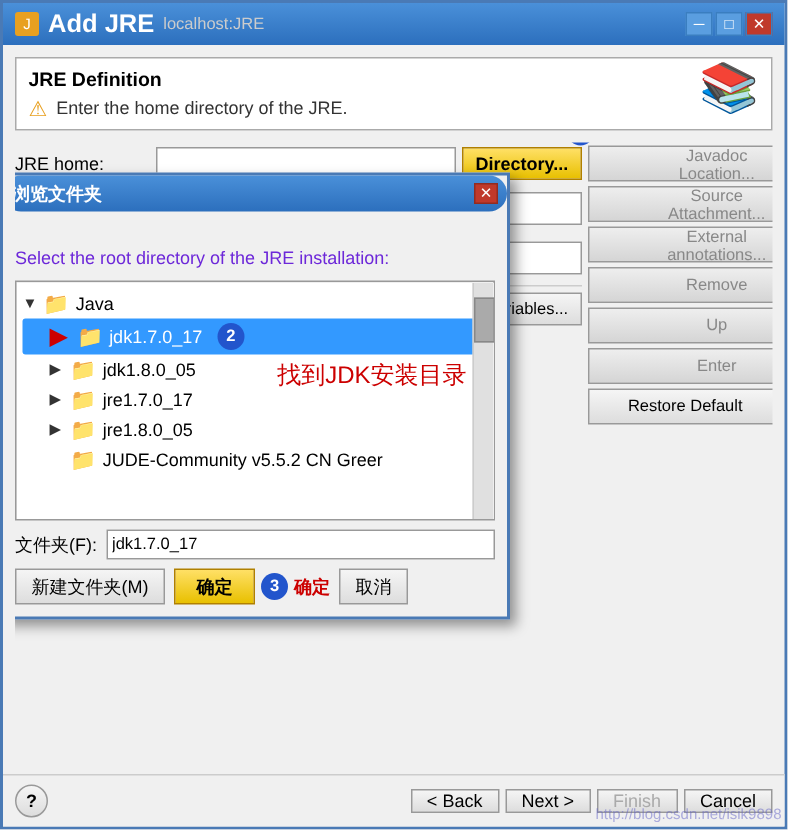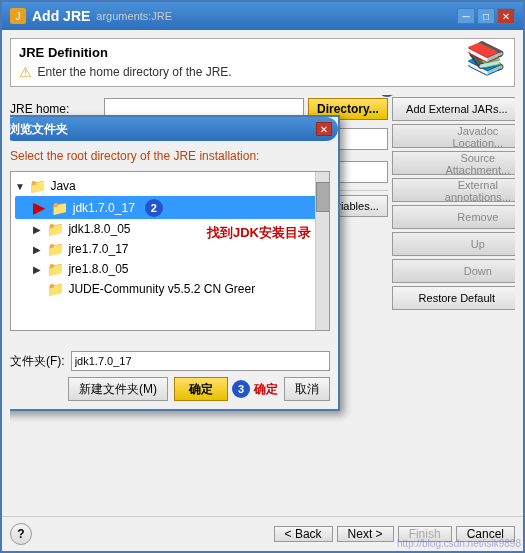--- a/index.html
+++ b/index.html
@@ -43,21 +43,21 @@
       background: #e8a020;
       border-radius: 2px;
       display: flex;
       align-items: center;
       justify-content: center;
       font-size: 10px;
       color: white;
     }
     .title-text {
       color: white;
-      font-size: 14px;
+      font-size: 17px;
       font-weight: bold;
     }
     .title-bar-controls {
       display: flex;
       gap: 2px;
     }
     .title-btn {
       width: 18px;
       height: 16px;
       background: #5a9ee0;
@@ -251,22 +251,23 @@
       display: flex;
       align-items: center;
       justify-content: center;
       cursor: pointer;
     }
     .dialog-content {
       padding: 8px;
     }
     .dialog-desc {
       font-size: 12px;
-      color: #c2410c;
+      color: #6d28d9;
       margin-bottom: 8px;
+      margin-top: 16px;
     }
     .tree-area {
       border: 1px solid #999;
       background: white;
       height: 160px;
       overflow: auto;
       padding: 4px;
       position: relative;
     }
     .tree-item {
@@ -285,40 +286,40 @@
     .tree-item.selected .folder-icon { color: white; }
     .tree-indent-1 { padding-left: 0px; }
     .tree-indent-2 { padding-left: 16px; }
     .folder-icon { font-size: 14px; color: #e8a020; }
     .tree-toggle { font-size: 10px; width: 10px; color: #333; }
 
     .dialog-file-row {
       display: flex;
       align-items: center;
       gap: 6px;
-      margin-top: 20px;
+      margin-top: 6px;
       margin-bottom: 6px;
       justify-content: flex-end;
     }
     .dialog-file-label {
       font-size: 12px;
       white-space: nowrap;
     }
     .dialog-file-input {
       flex: 1;
       height: 20px;
       border: 1px solid #999;
       font-size: 11px;
       padding: 0 3px;
     }
 
     .dialog-buttons {
       display: flex;
       gap: 6px;
-      justify-content: flex-end;
+      justify-content: flex-start;
       margin-top: 4px;
     }
     .dialog-btn {
       height: 24px;
       padding: 0 10px;
       font-size: 12px;
       cursor: pointer;
       border: 1px solid #999;
       background: linear-gradient(to bottom, #f5f5f5, #ddd);
     }
@@ -432,21 +433,21 @@
   </style>
 </head>
 <body>
 
 <div class="main-window" style="position:relative;">
 
   <div class="title-bar">
     <div class="title-bar-left">
       <div class="title-icon">J</div>
       <span class="title-text">Add JRE</span>
-      <span style="color:#ccc;font-size:11px;">arguments:JRE</span>
+      <span style="color:#ccc;font-size:11px;">localhost:JRE</span>
     </div>
     <div class="title-bar-controls">
       <div class="title-btn">─</div>
       <div class="title-btn">□</div>
       <div class="title-btn close">✕</div>
     </div>
   </div>
 
   <div class="main-content" style="position:relative;">
 
@@ -503,21 +504,21 @@
                 <span>Java</span>
               </div>
 
               <div class="tree-item tree-indent-2 selected" style="padding-left:18px;">
                 <span class="jdk-arrow">▶</span>
                 <span class="folder-icon">📁</span>
                 <span>jdk1.7.0_17</span>
                 <span class="circle-2" style="margin-left:6px;">2</span>
               </div>
 
-              <div style="position:absolute; right:18px; top:52px; color:#cc0000; font-size:13px; font-weight:bold;">找到JDK安装目录</div>
+              <div style="position:absolute; right:18px; top:52px; color:#cc0000; font-size:16px; font-weight:normal;">找到JDK安装目录</div>
 
               <div class="tree-item tree-indent-2" style="padding-left:18px;">
                 <span class="tree-toggle">▶</span>
                 <span class="folder-icon">📁</span>
                 <span>jdk1.8.0_05</span>
               </div>
 
               <div class="tree-item tree-indent-2" style="padding-left:18px;">
                 <span class="tree-toggle">▶</span>
                 <span class="folder-icon">📁</span>
@@ -555,27 +556,26 @@
               </div>
               <button class="dialog-btn">取消</button>
             </div>
 
           </div>
         </div>
 
       </div>
 
       <div class="right-panel">
-        <button class="right-panel-btn">Add External JARs...</button>
         <button class="right-panel-btn" disabled="">Javadoc Location...</button>
         <button class="right-panel-btn" disabled="">Source Attachment...</button>
         <button class="right-panel-btn" disabled="">External annotations...</button>
         <button class="right-panel-btn" disabled="">Remove</button>
         <button class="right-panel-btn" disabled="">Up</button>
-        <button class="right-panel-btn" disabled="">Down</button>
+        <button class="right-panel-btn" disabled="">Enter</button>
         <button class="right-panel-btn">Restore Default</button>
       </div>
 
     </div>
 
   </div>
 
   <div class="bottom-nav">
     <div class="bottom-left">
       <div class="help-btn">?</div>

